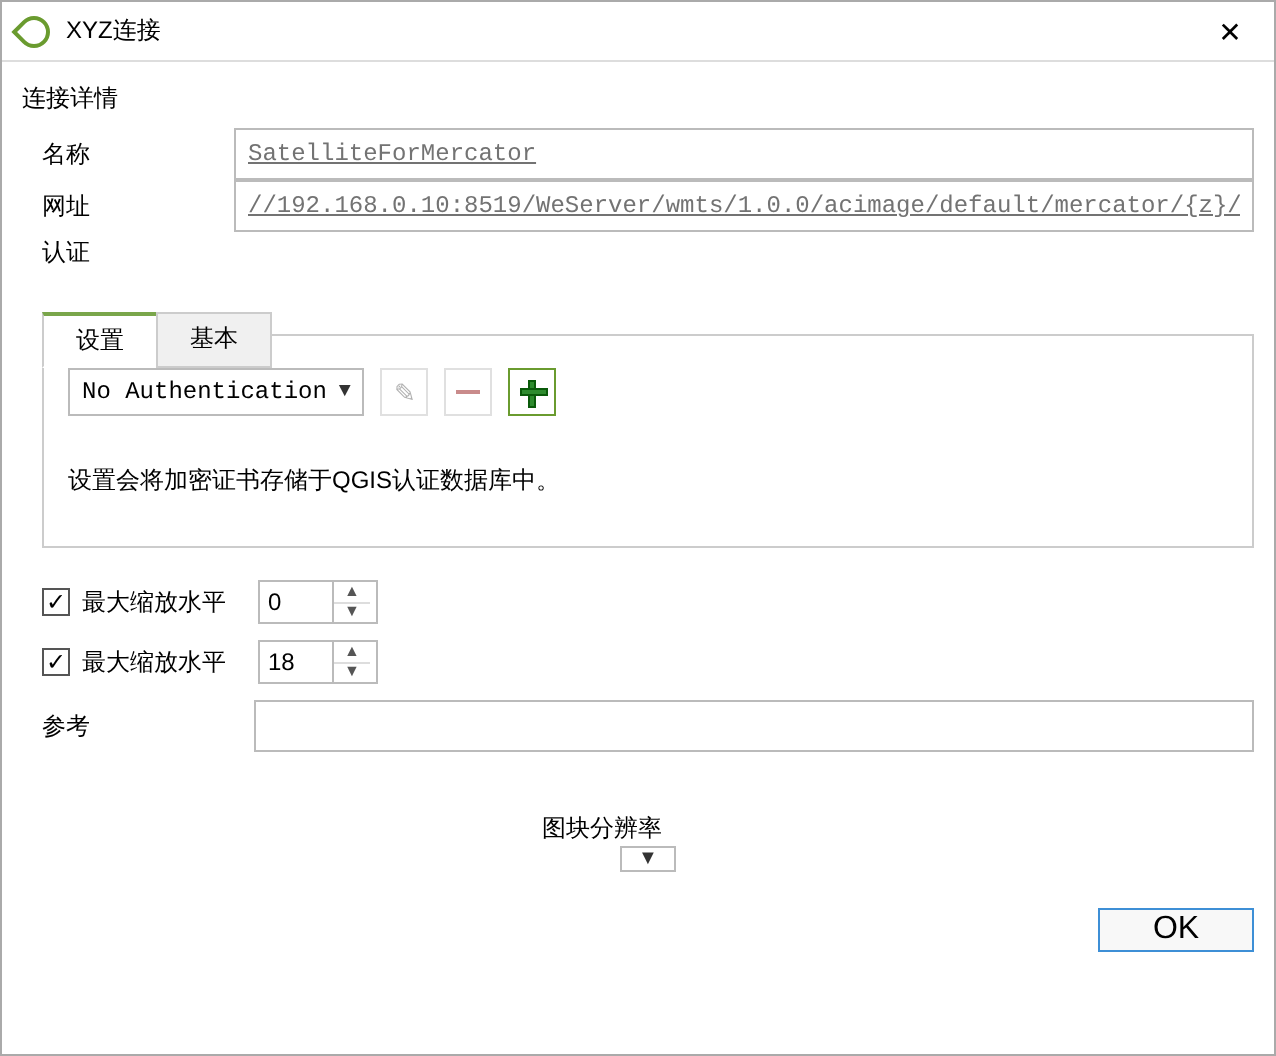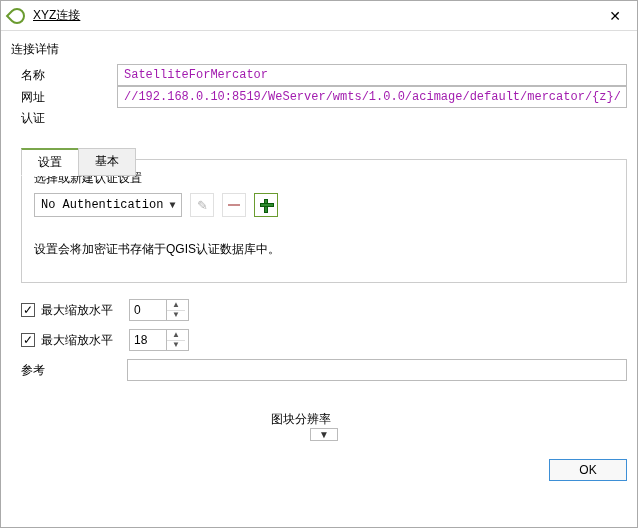--- a/index.html
+++ b/index.html
@@ -22,21 +22,21 @@
     border-bottom: 1px solid #ddd;
     background: #fff;
   }
   .titlebar .appicon {
     width: 16px; height: 16px;
     border: 2px solid #6a9b2f;
     border-radius: 50% 50% 50% 0;
     transform: rotate(45deg);
     margin-right: 8px;
   }
-  .titlebar .title { flex: 1; text-decoration: underline; }
+  .titlebar .title { flex: 1; }
   .titlebar .close {
     width: 28px; height: 28px;
     display:flex; align-items:center; justify-content:center;
     font-size: 14px;
     cursor: pointer;
   }
   .content { padding: 8px 10px 6px 10px; }
   .group-label { margin: 2px 0 6px 0; }
   .indent { padding-left: 10px; }
   .form-row {
@@ -45,24 +45,25 @@
   }
   .form-row .label {
     width: 96px;
     min-width: 96px;
   }
   .text-input {
     flex: 1;
     height: 22px;
     border: 1px solid #bbb;
     background: #fff;
-    padding: 0 6px;
+    padding: 12px 6px;
     font-family: "Courier New", monospace;
     font-size: 12px;
-    color: #a21caf;
+    color: #737373;
+    text-decoration: underline;
   }
   .text-input-sans { font-family: "Segoe UI","Microsoft YaHei",Arial,sans-serif; }
   fieldset.auth {
     border: 1px solid #ccc;
     margin: 0 0 16px 0;
     padding: 0;
   }
   .tabs {
     display: flex;
     margin-top: -2px;
@@ -187,21 +188,21 @@
   }
   .btn {
     min-width: 78px;
     height: 22px;
     border: 1px solid #999;
     background:#f8f8f8;
     cursor:pointer;
     display:inline-flex;
     align-items:center;
     justify-content:center;
-    font-size:12px;
+    font-size:16px;
   }
   .btn.primary { border:1px solid #3d8fd6; }
   .spacer-block { height: 30px; }
 </style>
 </head>
 <body>
 
 <div class="titlebar">
   <div class="appicon"></div>
   <div class="title">XYZ连接</div>
@@ -227,21 +228,20 @@
     </div>
 
     <div class="group-label">认证</div>
 
     <fieldset class="auth" style="border:none; padding:0;">
       <div class="tabs">
         <div class="tab active">设置</div>
         <div class="tab">基本</div>
       </div>
       <div class="tab-body">
-        <div>选择或新建认证设置</div>
         <div class="auth-widgets">
           <div class="combo">
             <span>No Authentication</span>
             <span class="caret">▼</span>
           </div>
           <button class="icon-btn disabled">
             <span class="pencil">✎</span>
           </button>
           <button class="icon-btn disabled">
             <span class="minus"></span>

